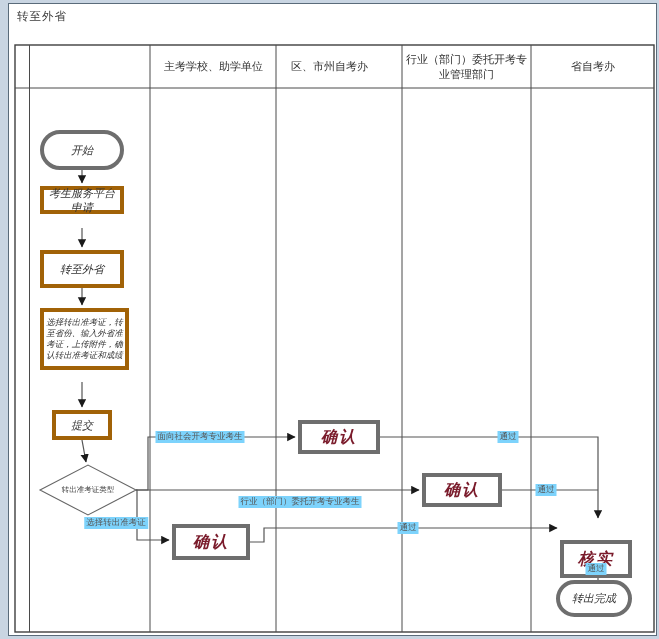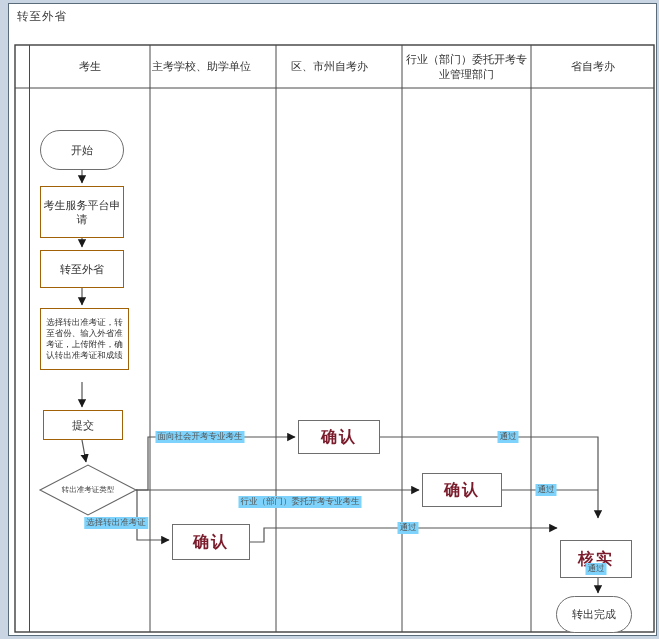--- a/index.html
+++ b/index.html
@@ -18,23 +18,23 @@
   .title{
     position:absolute;left:17px;top:9px;
     font-size:11.5px;color:#3a3a3a;letter-spacing:1px;
   }
   .lane-h{
     position:absolute;top:45px;height:43px;
     display:flex;align-items:center;justify-content:center;text-align:center;
     font-size:11px;color:#333;line-height:1.35;
   }
   .node{
-    position:absolute;background:#fff;border:1px solid #a16207;
+    position:absolute;background:#fff;border:4px solid #a16207;
     display:flex;align-items:center;justify-content:center;text-align:center;
-    font-size:11px;color:#333;box-sizing:border-box;line-height:1.3;
+    font-size:11px;color:#333;box-sizing:border-box;line-height:1.3;font-style:italic;
   }
   .stadium{border-radius:20px;border-color:#6e6e6e;}
   .small-node{font-size:8.5px;line-height:1.3;padding:2px;}
   .accent{
     font-size:16px;font-weight:bold;color:#7a1b2b;
     letter-spacing:2px;border-color:#6e6e6e;
   }
   .diamond-label{
     position:absolute;display:flex;align-items:center;justify-content:center;
     font-size:7.5px;color:#444;text-align:left;background:transparent;
@@ -87,39 +87,38 @@
       <polyline points="502,490 598,490"></polyline>
 
       <polyline points="250,542 264,542 264,528 557,528" marker-end="url(#arr)"></polyline>
 
       <line x1="598" y1="554" x2="598" y2="593" marker-end="url(#arr)"></line>
     </g>
 
     <polygon points="40,490 88,465 136,490 88,515" fill="#ffffff" stroke="#666" stroke-width="1.1"></polygon>
   </svg>
 
-  <div class="lane-h" style="left:30px;width:120px;">考生</div>
-  <div class="lane-h" style="left:139px;width:125px;">主考学校、助学单位</div>
+  <div class="lane-h" style="left:151px;width:125px;">主考学校、助学单位</div>
   <div class="lane-h" style="left:277px;width:105px;">区、市州自考办</div>
   <div class="lane-h" style="left:405px;width:123px;">行业（部门）委托开考专业管理部门</div>
   <div class="lane-h" style="left:532px;width:122px;">省自考办</div>
 
   <div class="node stadium" style="left:40px;top:130px;width:84px;height:40px;">开始</div>
-  <div class="node" style="left:40px;top:186px;width:84px;height:52px;">考生服务平台申请</div>
+  <div class="node" style="left:40px;top:186px;width:84px;height:28px;">考生服务平台申请</div>
   <div class="node" style="left:40px;top:250px;width:84px;height:38px;">转至外省</div>
   <div class="node small-node" style="left:40px;top:308px;width:89px;height:62px;">选择转出准考证，转至省份、输入外省准考证，上传附件，确认转出准考证和成绩</div>
-  <div class="node" style="left:43px;top:410px;width:80px;height:30px;">提交</div>
+  <div class="node" style="left:52px;top:410px;width:60px;height:30px;">提交</div>
   <div class="diamond-label" style="left:40px;top:480px;width:96px;height:20px;">转出准考证类型</div>
 
   <div class="node accent" style="left:298px;top:420px;width:82px;height:34px;">确认</div>
   <div class="node accent" style="left:422px;top:473px;width:80px;height:34px;">确认</div>
   <div class="node accent" style="left:172px;top:524px;width:78px;height:36px;">确认</div>
 
   <div class="node accent" style="left:560px;top:540px;width:72px;height:38px;">核实</div>
-  <div class="node stadium" style="left:556px;top:596px;width:76px;height:37px;">转出完成</div>
+  <div class="node stadium" style="left:556px;top:580px;width:76px;height:37px;">转出完成</div>
 
   <div class="edge-label" style="left:200px;top:437px;">面向社会开考专业考生</div>
   <div class="edge-label" style="left:300px;top:490px;margin-top:12px;">行业（部门）委托开考专业考生</div>
   <div class="edge-label" style="left:116px;top:523px;">选择转出准考证</div>
   <div class="edge-label" style="left:508px;top:437px;">通过</div>
   <div class="edge-label" style="left:546px;top:490px;">通过</div>
   <div class="edge-label" style="left:408px;top:528px;">通过</div>
   <div class="edge-label" style="left:596px;top:569px;">通过</div>
 
 </div>

